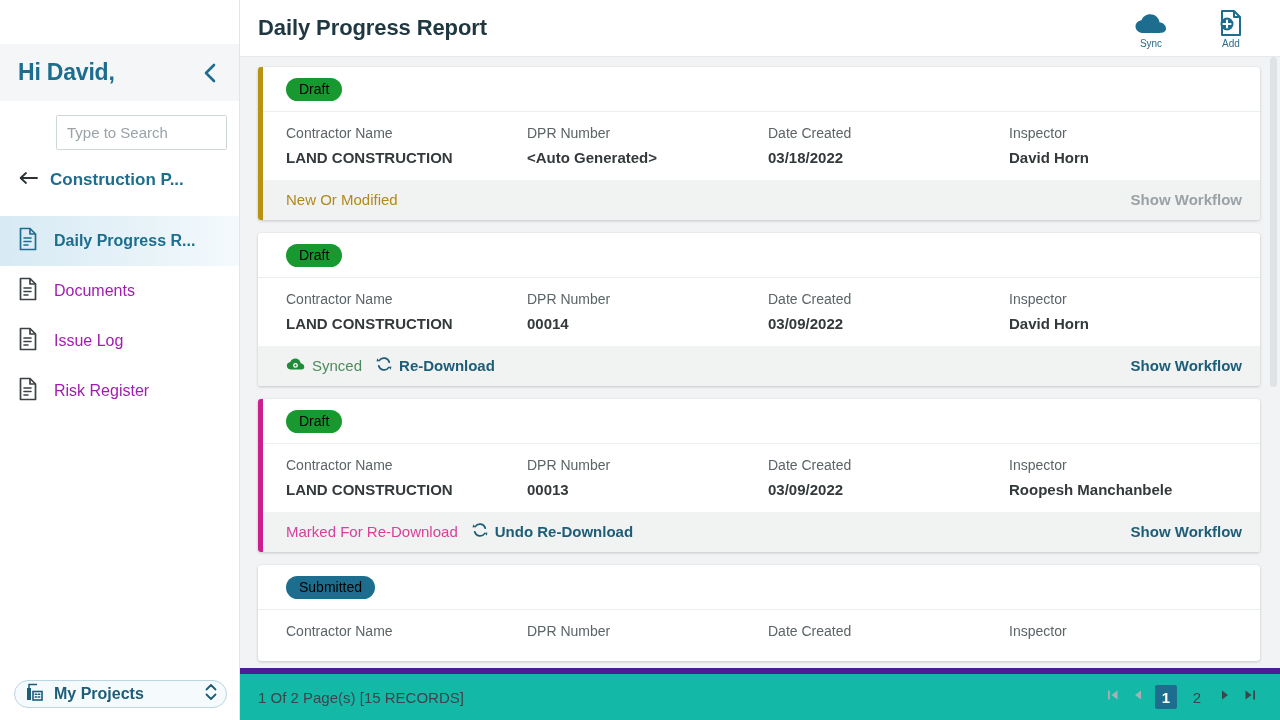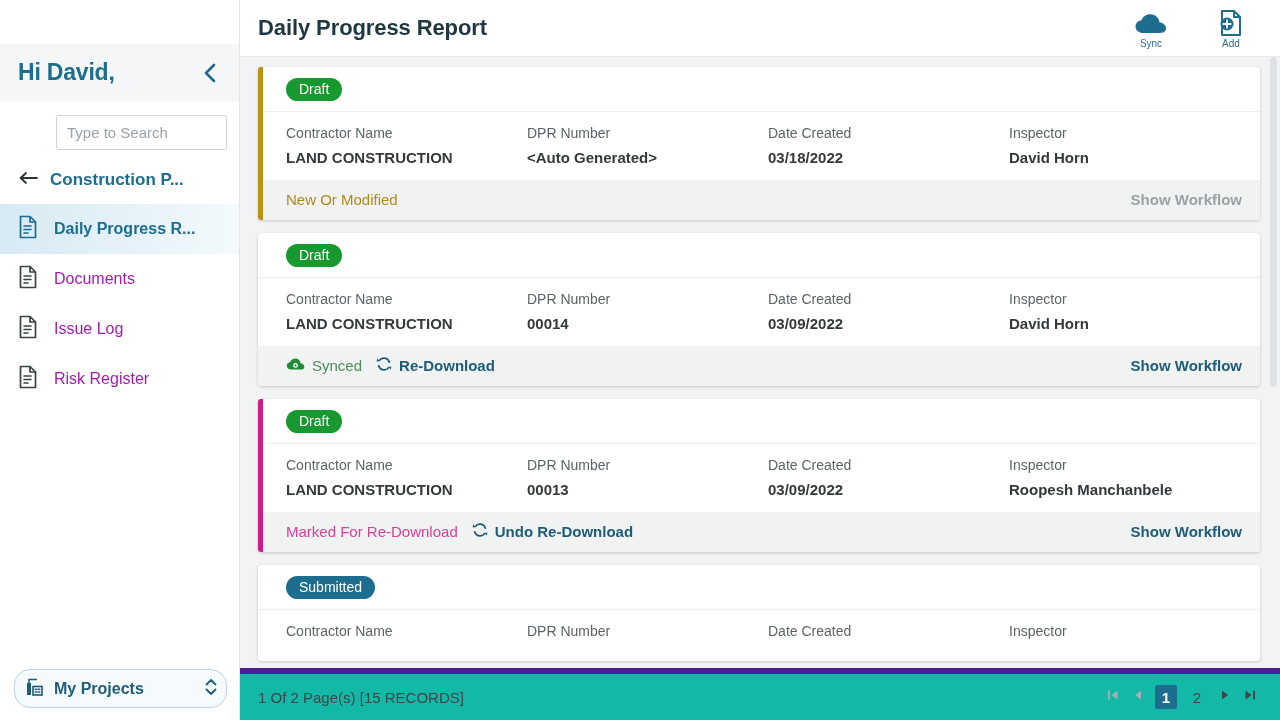--- a/index.html
+++ b/index.html
@@ -87,21 +87,21 @@
     cursor: pointer;
   }
   .nav-back .label {
     color: #1d6e8e;
     font-size: 17px;
     font-weight: bold;
     white-space: nowrap;
     overflow: hidden;
   }
 
-  .nav-list { margin-top: 2px; }
+  .nav-list { margin-top: 14px; }
   .nav-item {
     display: flex;
     align-items: center;
     gap: 14px;
     height: 50px;
     padding: 0 14px 0 18px;
     cursor: pointer;
     color: #a21caf;
     font-size: 16px;
   }
@@ -115,21 +115,21 @@
     background: linear-gradient(to right, #d7eaf4 0%, #e6f2f8 55%, #f4fafc 100%);
     color: #1d6e8e;
     font-weight: bold;
   }
 
   .sidebar-bottom {
     margin-top: auto;
     padding: 0 12px 12px 14px;
   }
   .projects-select {
-    height: 39px;
+    height: 28px;
     border: 1px solid #bcd5e0;
     border-radius: 16px;
     background: #f5fafc;
     display: flex;
     align-items: center;
     gap: 9px;
     padding: 0 8px 0 10px;
     cursor: pointer;
   }
   .projects-select .label {
@@ -212,21 +212,21 @@
     position: absolute;
     left: 0; top: 0; bottom: 0;
     width: 5px;
   }
   .card-head {
     padding: 11px 0 10px 28px;
     border-bottom: 1px solid #eceff0;
   }
   .badge {
     display: inline-block;
-    color: #ffffff;
+    color: #000000;
     font-size: 14px;
     padding: 4px 13px 5px 13px;
     border-radius: 13px;
     line-height: 1;
   }
   .card-body {
     display: flex;
     padding: 13px 0 14px 28px;
   }
   .col { flex: 0 0 241px; }

